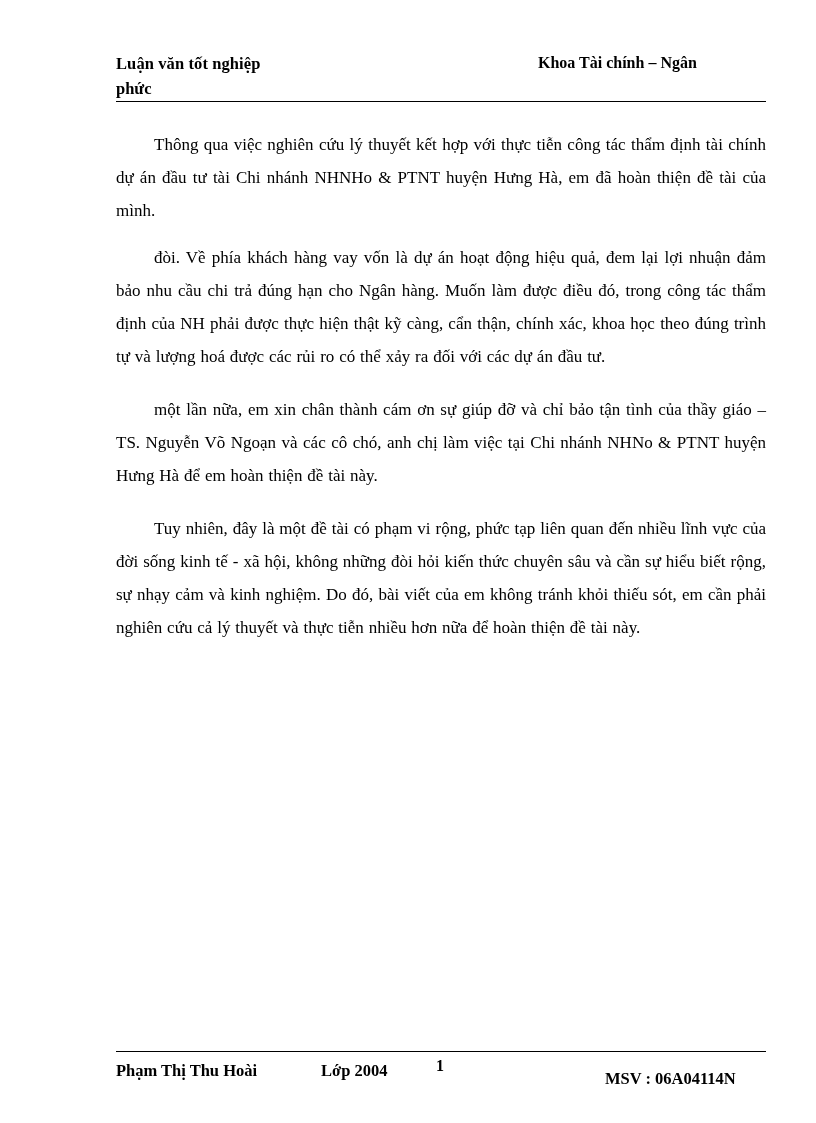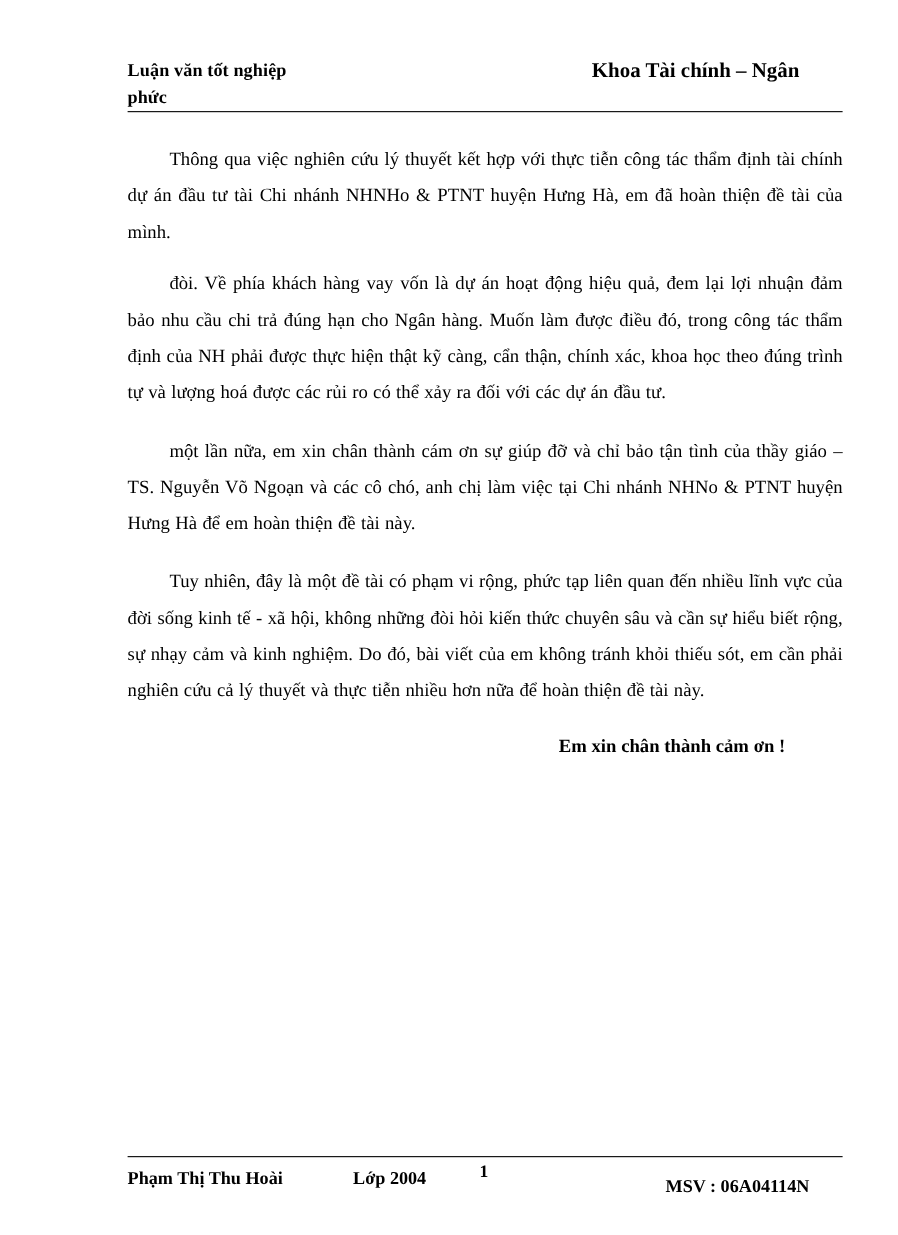--- a/index.html
+++ b/index.html
@@ -42,21 +42,21 @@
     top: 0;
     font-size: 16.5px;
     font-weight: bold;
     letter-spacing: 0.1px;
     white-space: nowrap;
   }
   .header-right {
     position: absolute;
     left: 422px;
     top: 0;
-    font-size: 19px;
+    font-size: 16px;
     font-weight: bold;
     white-space: nowrap;
   }
   .header-left-second {
     position: absolute;
     left: 0;
     top: 25px;
     font-size: 16.5px;
     font-weight: bold;
     white-space: nowrap;
@@ -166,21 +166,20 @@
   <div class="content">
 
     <p class="para gap-top">Thông qua việc nghiên cứu lý thuyết kết hợp với thực tiễn công tác thẩm định tài chính dự án đầu tư tài Chi nhánh NHNHo &amp; PTNT huyện Hưng Hà, em đã hoàn thiện đề tài của mình.</p>
 
     <p class="para">đòi. Về phía khách hàng vay vốn là dự án hoạt động hiệu quả, đem lại lợi nhuận đảm bảo nhu cầu chi trả đúng hạn cho Ngân hàng. Muốn làm được điều đó, trong công tác thẩm định của NH phải được thực hiện thật kỹ càng, cẩn thận, chính xác, khoa học theo đúng trình tự và lượng hoá được các rủi ro có thể xảy ra đối với các dự án đầu tư.</p>
 
     <p class="para gap-top">một lần nữa, em xin chân thành cám ơn sự giúp đỡ và chỉ bảo tận tình của thầy giáo – TS. Nguyễn Võ Ngoạn và các cô chó, anh chị làm việc tại Chi nhánh NHNo &amp; PTNT huyện Hưng Hà để em hoàn thiện đề tài này.</p>
 
     <p class="para gap-top">Tuy nhiên, đây là một đề tài có phạm vi rộng, phức tạp liên quan đến nhiều lĩnh vực của đời sống kinh tế - xã hội, không những đòi hỏi kiến thức chuyên sâu và cần sự hiểu biết rộng, sự nhạy cảm và kinh nghiệm. Do đó, bài viết của em không tránh khỏi thiếu sót, em cần phải nghiên cứu cả lý thuyết và thực tiễn nhiều hơn nữa để hoàn thiện đề tài này.</p>
 
-    <p class="closing">Em xin chân thành cảm ơn !</p>
 
   </div>
 
   <div class="footer-rule"></div>
   <div class="footer">
     <span class="footer-name">Phạm Thị Thu Hoài</span>
     <span class="footer-class">Lớp 2004</span>
     <span class="footer-page">1</span>
     <span class="footer-msv">MSV : 06A04114N</span>
   </div>

